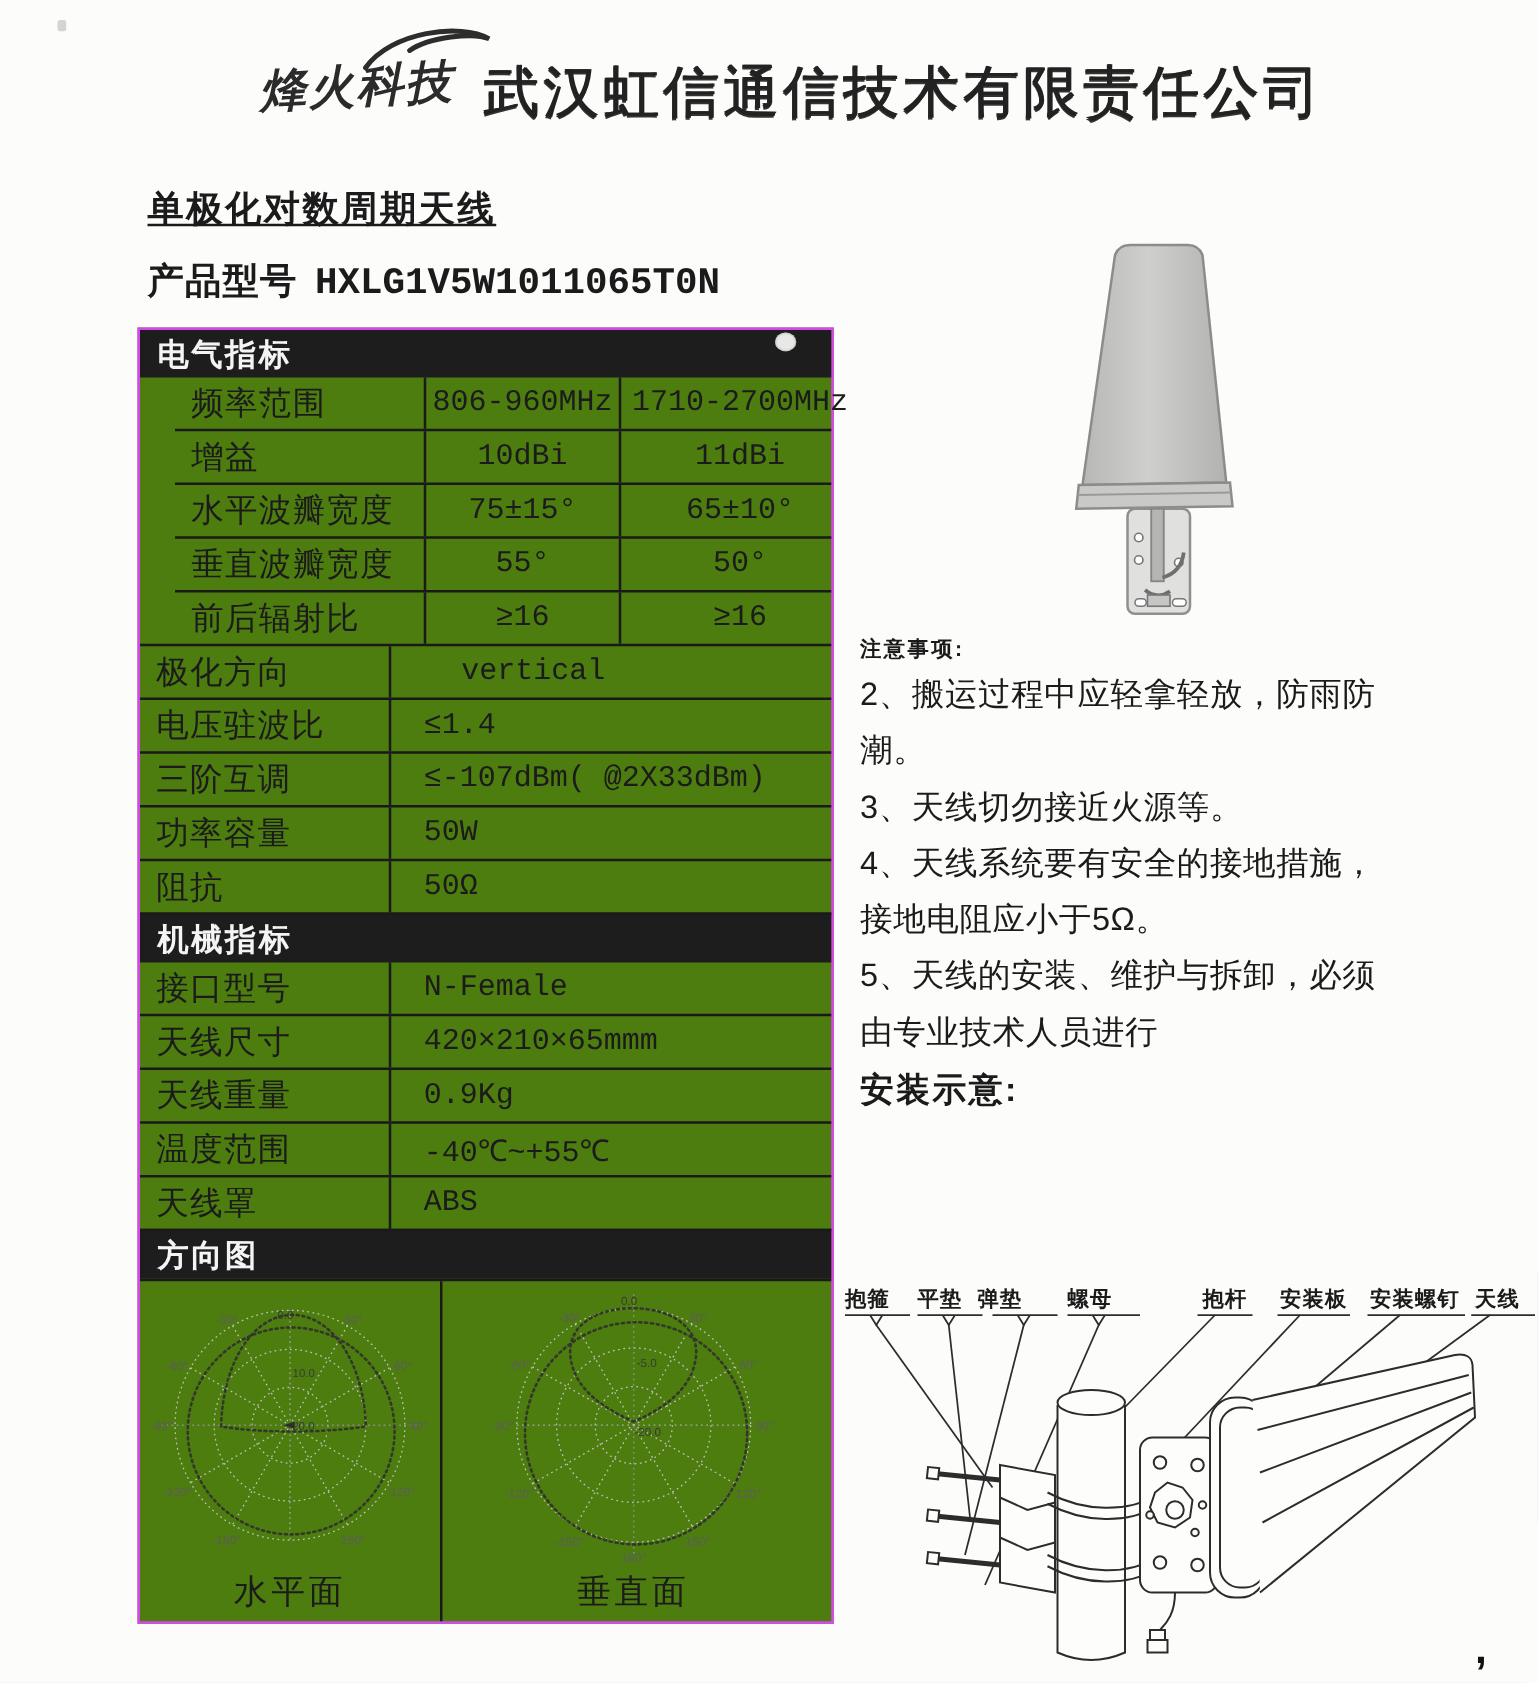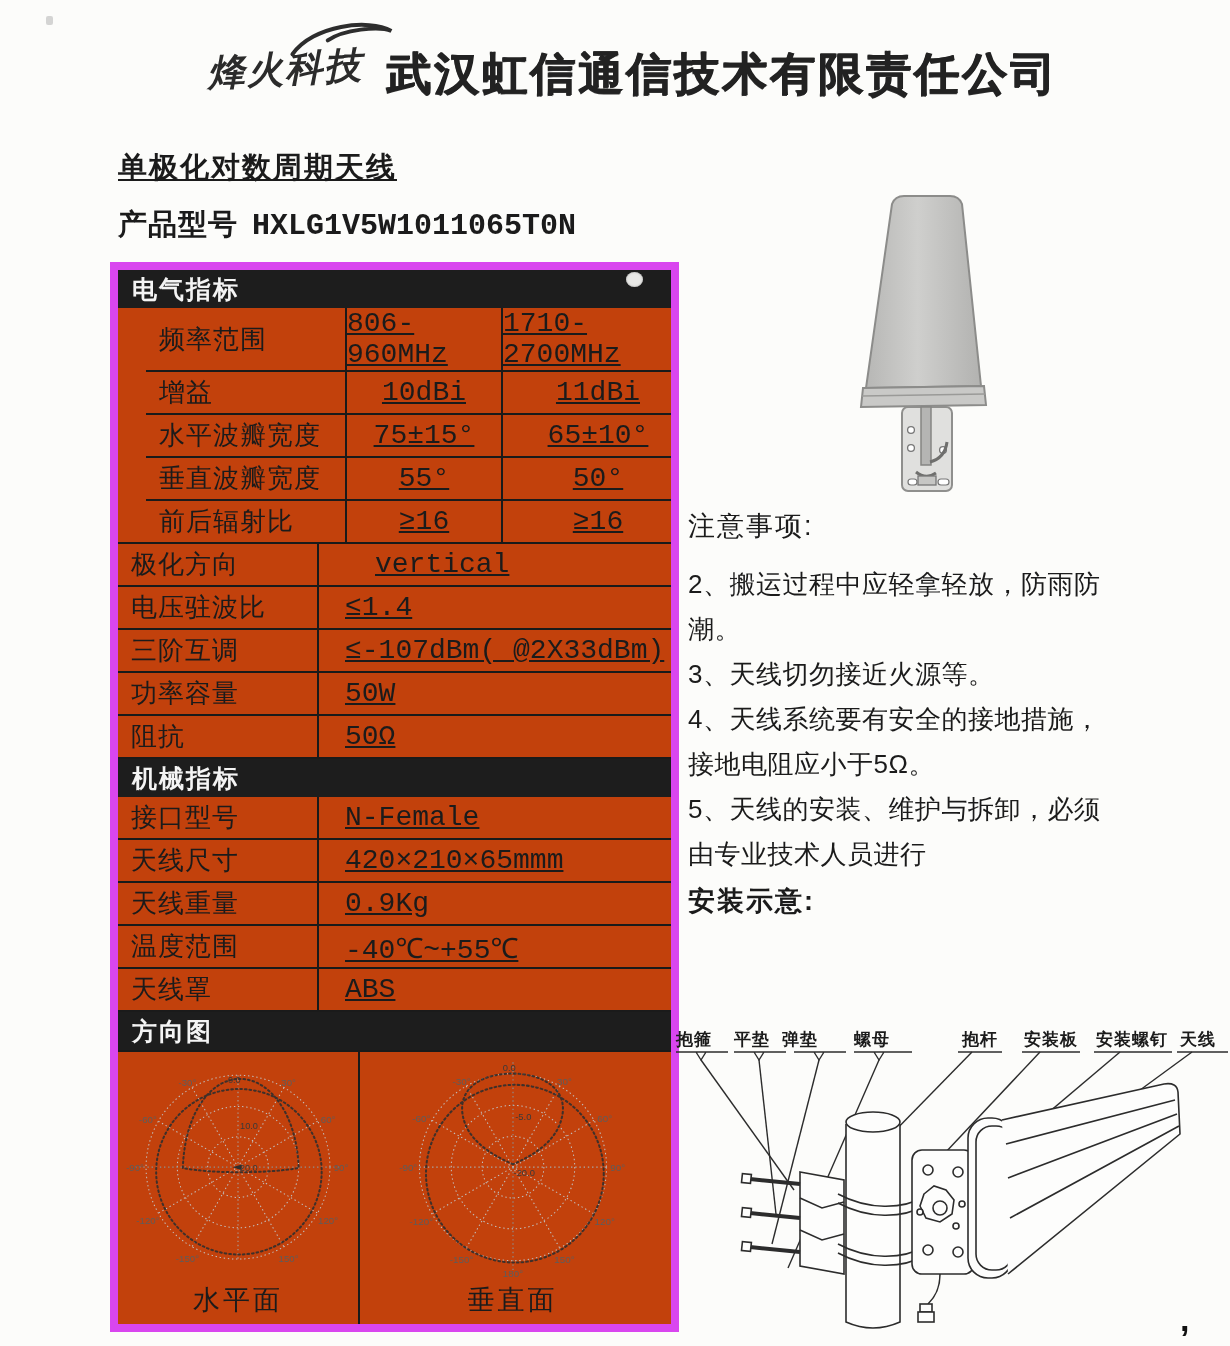--- a/index.html
+++ b/index.html
@@ -3,53 +3,53 @@
 <meta charset="utf-8">
 <style>
   html,body{margin:0;padding:0;}
   body{width:1230px;height:1346px;background:#e9e9e7;font-family:"Liberation Sans",sans-serif;}
   .page{position:relative;width:1230px;height:1346px;background:#fcfcfa;color:#1b1b1b;overflow:hidden;}
 
   
   .logo{position:absolute;left:208px;top:44px;width:180px;height:80px;transform:rotate(-3deg);}
   .logo-text{font-family:"DejaVu Serif",serif;font-style:italic;font-weight:bold;font-size:37px;color:#2b2b2b;letter-spacing:2px;}
   .logo-swoosh{position:absolute;left:78px;top:-22px;}
-  .company{position:absolute;left:386px;top:44px;font-size:45px;font-weight:700;letter-spacing:3px;color:#222;
+  .company{position:absolute;left:386px;top:44px;font-size:45px;font-weight:400;letter-spacing:3px;color:#222;
            text-shadow:1px 0 0 #222, 0 1px 0 #333;}
 
   
   .doc-title{position:absolute;left:118px;top:148px;font-size:29px;font-weight:bold;letter-spacing:2px;text-decoration:underline;}
   .model-line{position:absolute;left:118px;top:205px;font-size:29px;font-weight:bold;letter-spacing:1px;}
   .model-value{font-family:"Liberation Mono",monospace;font-size:30px;font-weight:bold;letter-spacing:0;margin-left:14px;}
 
   
-  .spec{position:absolute;left:110px;top:262px;width:553px;border:8px solid #d946ef;background:#c2410c;}
+  .spec{position:absolute;left:110px;top:262px;width:553px;border:2px solid #d946ef;background:#4d7c0f;}
   .band{height:38px;background:#1d1d1d;color:#f4f4f4;font-size:25px;font-weight:bold;letter-spacing:2px;
         display:flex;align-items:center;padding-left:14px;position:relative;}
   .band-dot{position:absolute;right:28px;top:2px;width:17px;height:15px;background:#e8e8e6;border-radius:50%;
             box-shadow:inset 0 0 2px #999;font-size:9px;color:#777;text-align:center;line-height:15px;}
   .trow{display:grid;border-top:2px solid #1a1a1a;min-height:41px;}
   .trow.first{border-top:none;}
   .cols3{grid-template-columns:199px 156px 192px;margin-left:28px;}
   .cols2{grid-template-columns:199px 348px;}
   .cell{display:flex;align-items:center;font-size:26px;}
   .cell.lab{padding-left:13px;letter-spacing:1px;}
-  .cell.v{justify-content:center;border-left:2px solid #1a1a1a;font-family:"Liberation Mono",monospace;font-size:28px;text-decoration:underline;}
+  .cell.v{justify-content:center;border-left:2px solid #1a1a1a;font-family:"Liberation Mono",monospace;font-size:24px;}
   .cell.vl{justify-content:flex-start;padding-left:26px;}
   .cell.ind{padding-left:56px;}
   .pattern-row{display:grid;grid-template-columns:240px 307px;border-top:2px solid #1a1a1a;height:272px;}
   .pat-cell{position:relative;display:flex;flex-direction:column;align-items:center;}
   .pat-cell.right{border-left:2px solid #1a1a1a;}
   .pat-caption{font-size:27px;letter-spacing:3px;margin-top:-4px;}
   svg text{font-family:"Liberation Sans",sans-serif;}
 
   
   .antenna-fig{position:absolute;left:850px;top:190px;}
   .notes{position:absolute;left:688px;top:508px;width:520px;}
-  .notes-title{font-size:27px;font-weight:normal;letter-spacing:2px;margin-bottom:18px;}
+  .notes-title{font-size:17px;font-weight:bold;letter-spacing:2px;margin-bottom:2px;}
   .note-line{font-size:26px;line-height:45px;letter-spacing:0.5px;}
   .install-title{font-size:27px;font-weight:bold;letter-spacing:2px;margin-top:6px;}
 
   
   .install{position:absolute;left:672px;top:1022px;width:558px;height:324px;}
   .inst-label{position:absolute;top:6px;font-size:17px;font-weight:600;letter-spacing:1px;white-space:nowrap;}
 
   .corner-mark{position:absolute;left:1180px;top:1300px;font-size:34px;font-weight:900;color:#111;}
   .speck{position:absolute;left:46px;top:16px;width:7px;height:9px;background:#b9b9b9;border-radius:2px;opacity:.6;}
 </style>

